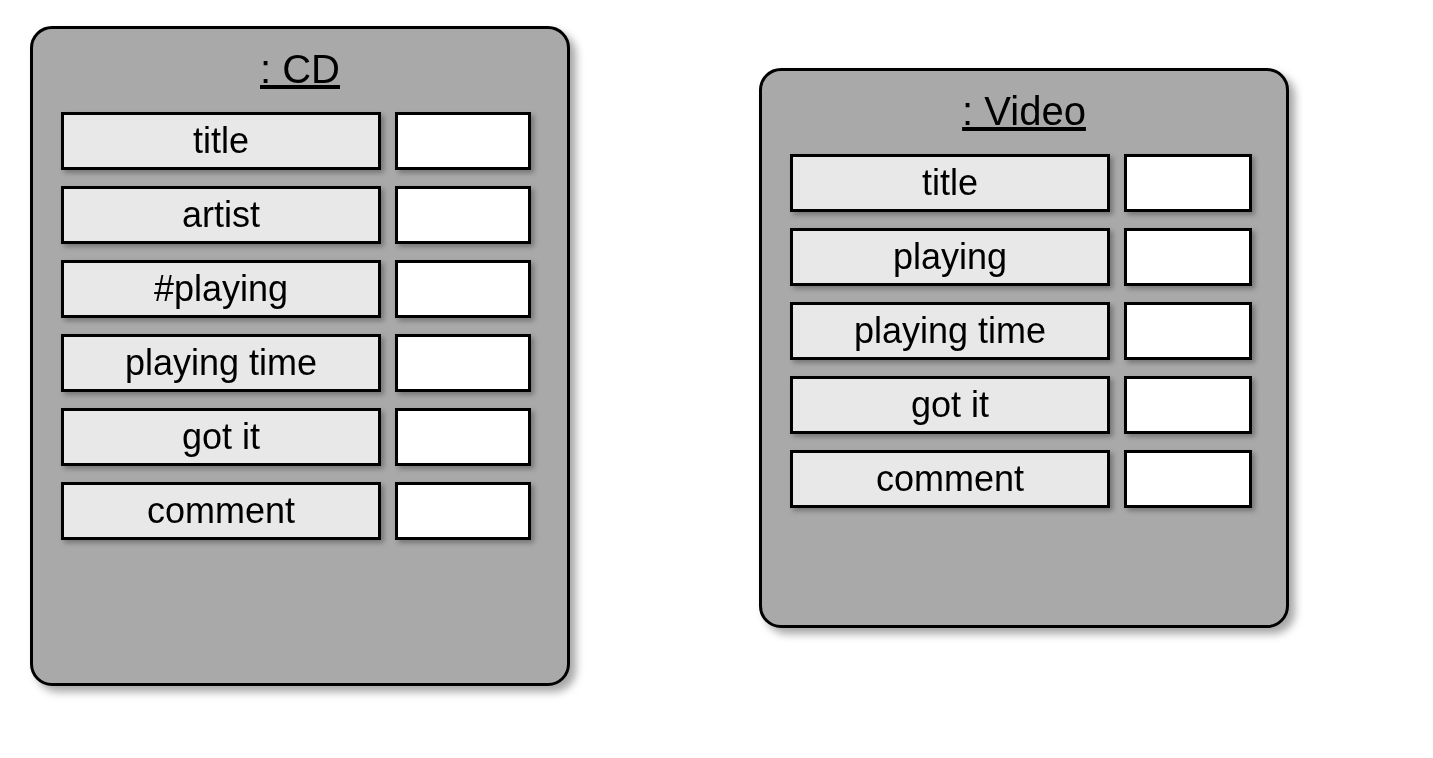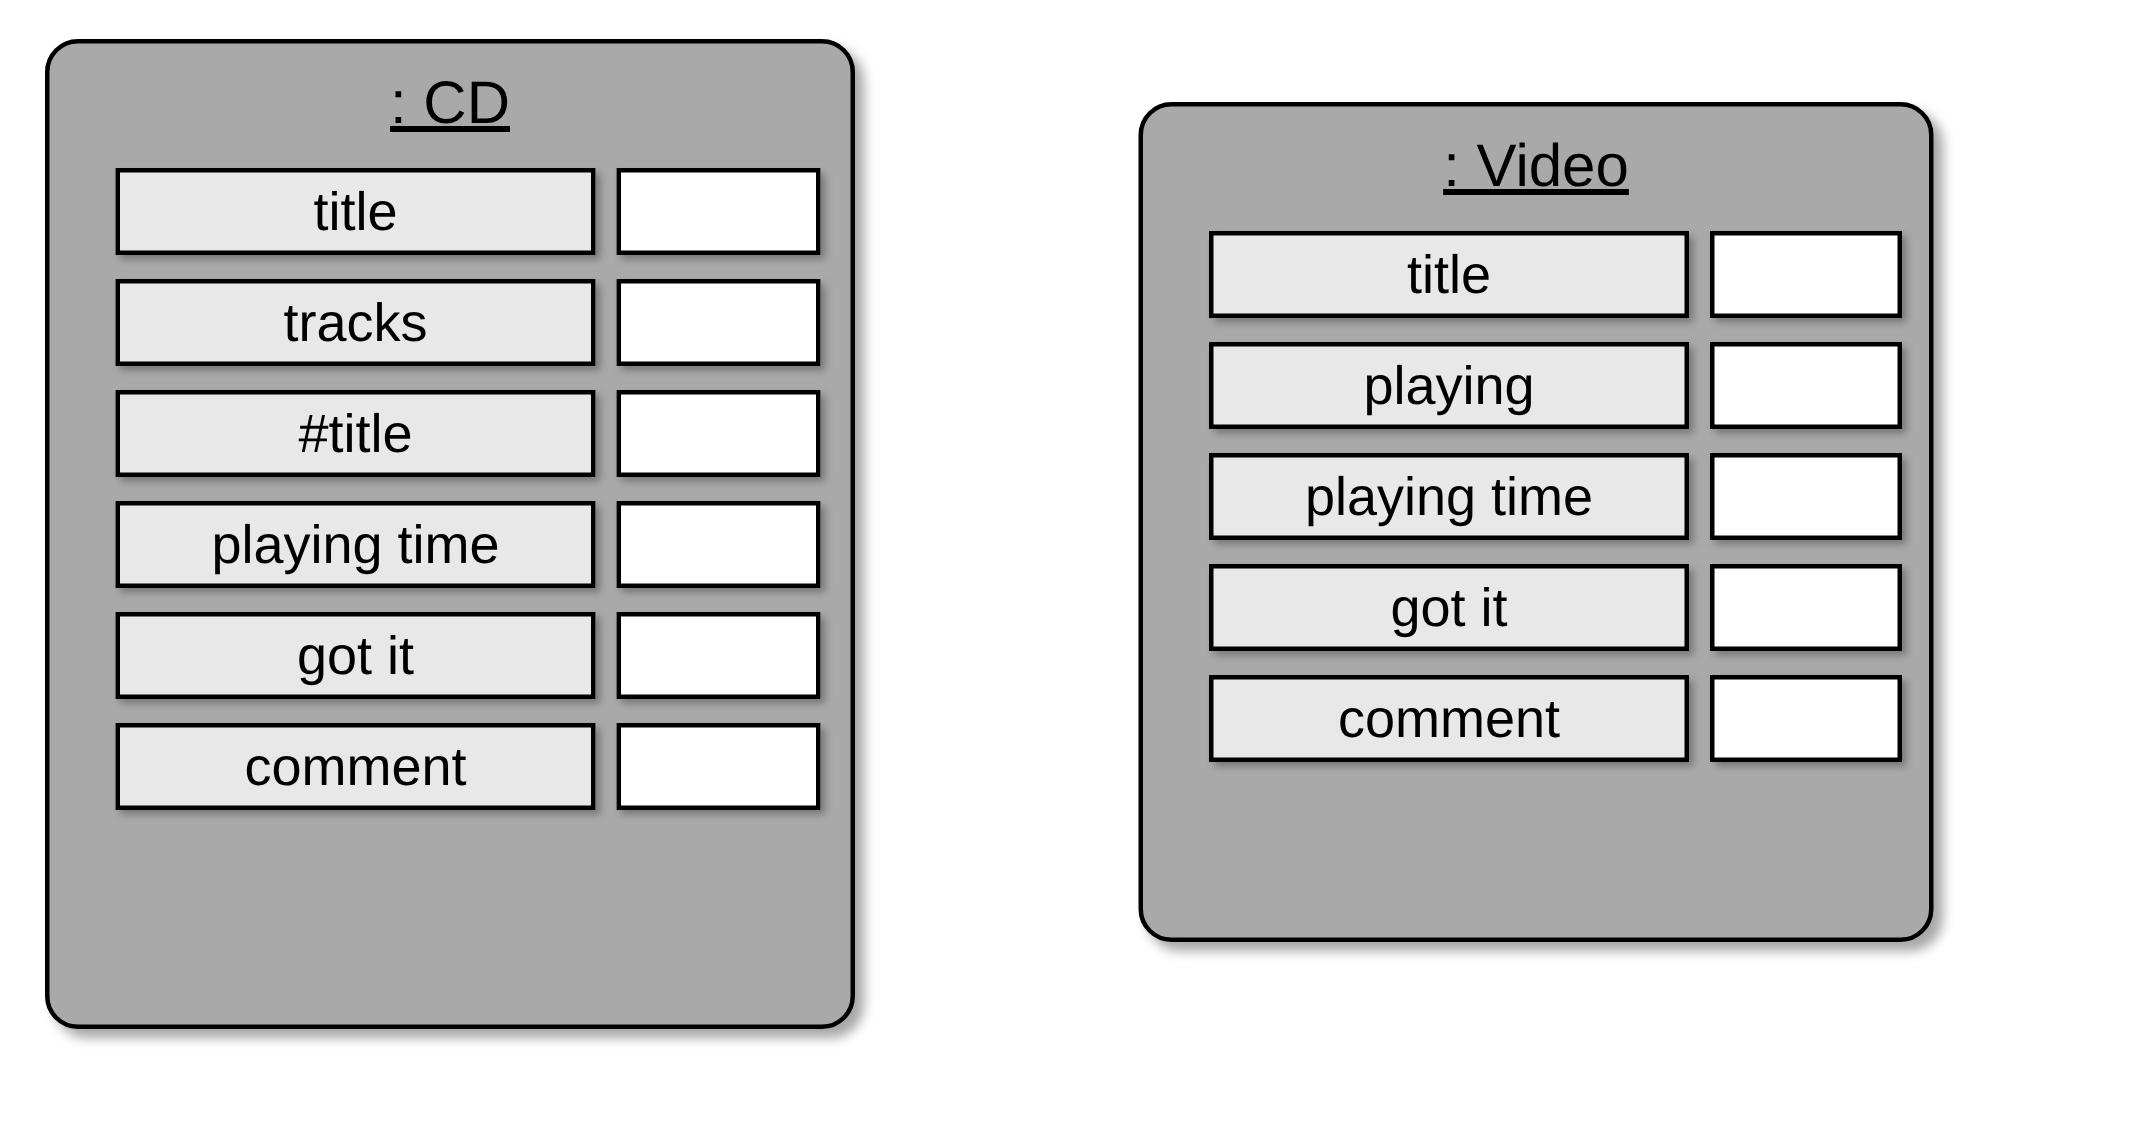--- a/index.html
+++ b/index.html
@@ -51,21 +51,20 @@
     background: #e8e8e8;
     border: 3px solid #000;
     height: 58px;
     display: flex;
     align-items: center;
     justify-content: center;
     font-size: 36px;
     color: #000;
     box-sizing: border-box;
     box-shadow: 3px 3px 5px rgba(0,0,0,0.3);
-    margin-left: 16px;
   }
   .value {
     flex: 0 0 auto;
     background: #ffffff;
     border: 3px solid #000;
     height: 58px;
     box-sizing: border-box;
     box-shadow: 3px 3px 5px rgba(0,0,0,0.3);
   }
 
@@ -85,25 +84,25 @@
 <div class="canvas">
 
   <div id="box-cd" class="box">
     <div class="box-title">: CD</div>
     <div class="rows">
       <div class="row">
         <div class="label">title</div>
         <div class="value"></div>
       </div>
       <div class="row">
-        <div class="label">tracks</div>
+        <div class="label">artist</div>
         <div class="value"></div>
       </div>
       <div class="row">
-        <div class="label">#title</div>
+        <div class="label">#playing</div>
         <div class="value"></div>
       </div>
       <div class="row">
         <div class="label">playing time</div>
         <div class="value"></div>
       </div>
       <div class="row">
         <div class="label">got it</div>
         <div class="value"></div>
       </div>

